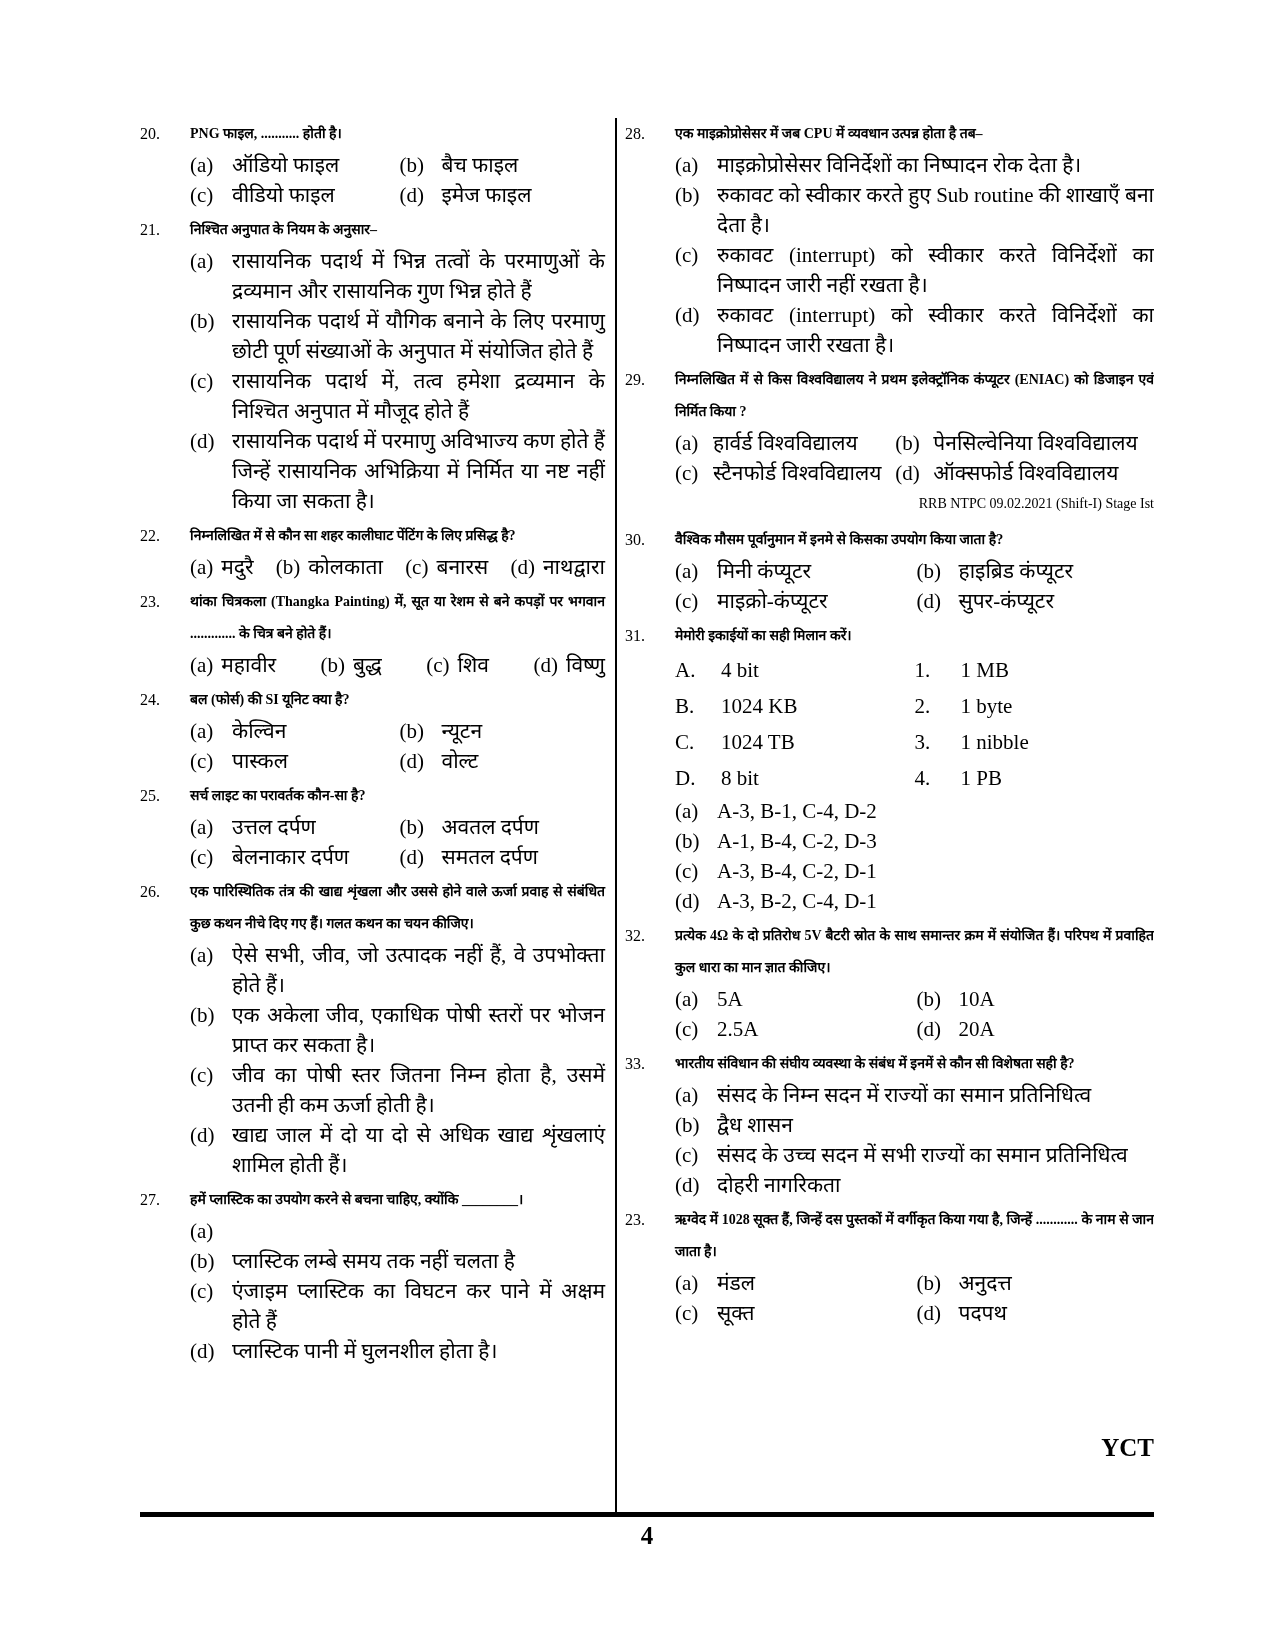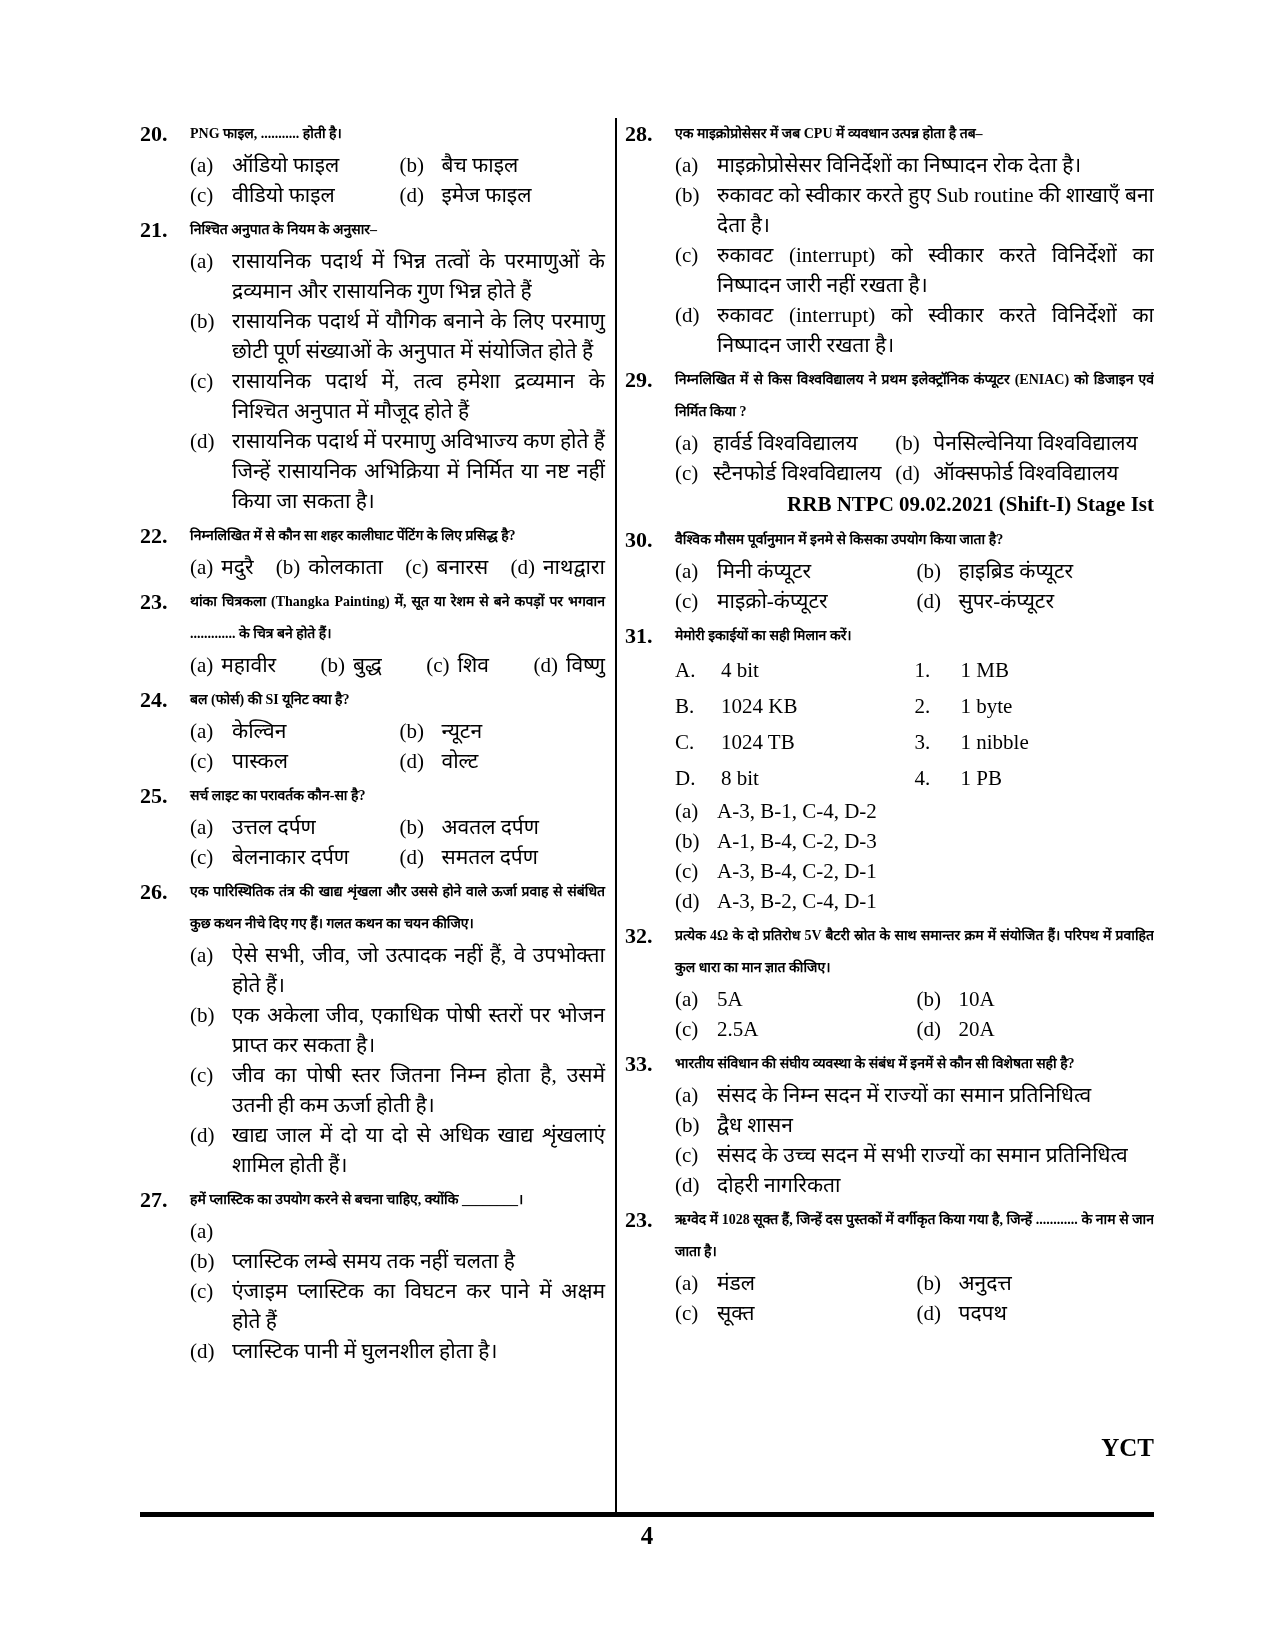--- a/index.html
+++ b/index.html
@@ -14,42 +14,42 @@
   .content {
     position: absolute; left: 140px; top: 118px;
     width: 1014px; height: 1394px;
     display: flex; overflow: hidden;
   }
   .col-left  { flex: 0 0 465px; min-width: 0; }
   .divider   { flex: 0 0 2px; background: #000; margin: 0 8px 0 10px; }
   .col-right { flex: 1; min-width: 0; }
 
   .q { display: flex; align-items: flex-start; margin-bottom: 4px; }
-  .q-no { flex: 0 0 50px; font-weight: bold; font-size: 22px; line-height: 32px; }
+  .q-no { flex: 0 0 50px; font-weight: normal; font-size: 16px; line-height: 32px; }
   .q-body { flex: 1; min-width: 0; }
   .q-stem { font-weight: bold; font-size: 14px; line-height: 32px; text-align: justify; }
 
   .opts { font-size: 21px; line-height: 30px; }
   .opt { display: flex; min-width: 0; }
   .opt-lbl { flex: 0 0 42px; }
   .opt-txt { flex: 1; min-width: 0; }
 
   .opts.grid2  { display: grid; grid-template-columns: 1fr 1fr; column-gap: 4px; }
   .opts.grid2w { display: grid; grid-template-columns: 46% 54%; }
   .opts.grid2w .opt-lbl { flex: 0 0 38px; }
   .opts.row4 { display: flex; justify-content: space-between; }
   .opts.row4 .opt { flex: 0 0 auto; }
   .opts.row4 .opt-lbl { flex: 0 0 auto; margin-right: 8px; }
   .opts.list .opt-txt { text-align: justify; }
 
   .match { display: grid; grid-template-columns: 1fr 1fr; font-size: 21px; line-height: 36px; }
   .m-cell { display: flex; }
   .m-lbl { flex: 0 0 46px; }
 
-  .src-line { font-weight: bold; font-size: 21px; line-height: 32px; text-align: right; }
+  .src-line { font-weight: normal; font-size: 14px; line-height: 32px; text-align: right; }
 
   .footer-rule { position: absolute; left: 140px; top: 1512px; width: 1014px; height: 5px; background: #000; }
   .page-number { position: absolute; left: 140px; top: 1522px; width: 1014px; text-align: center; font-weight: bold; font-size: 25px; }
   .brand-label { position: absolute; right: 121px; top: 1434px; font-weight: bold; font-size: 25px; }
 </style>
 </head>
 <body>
 
 <div class="page">
   <div class="content">

